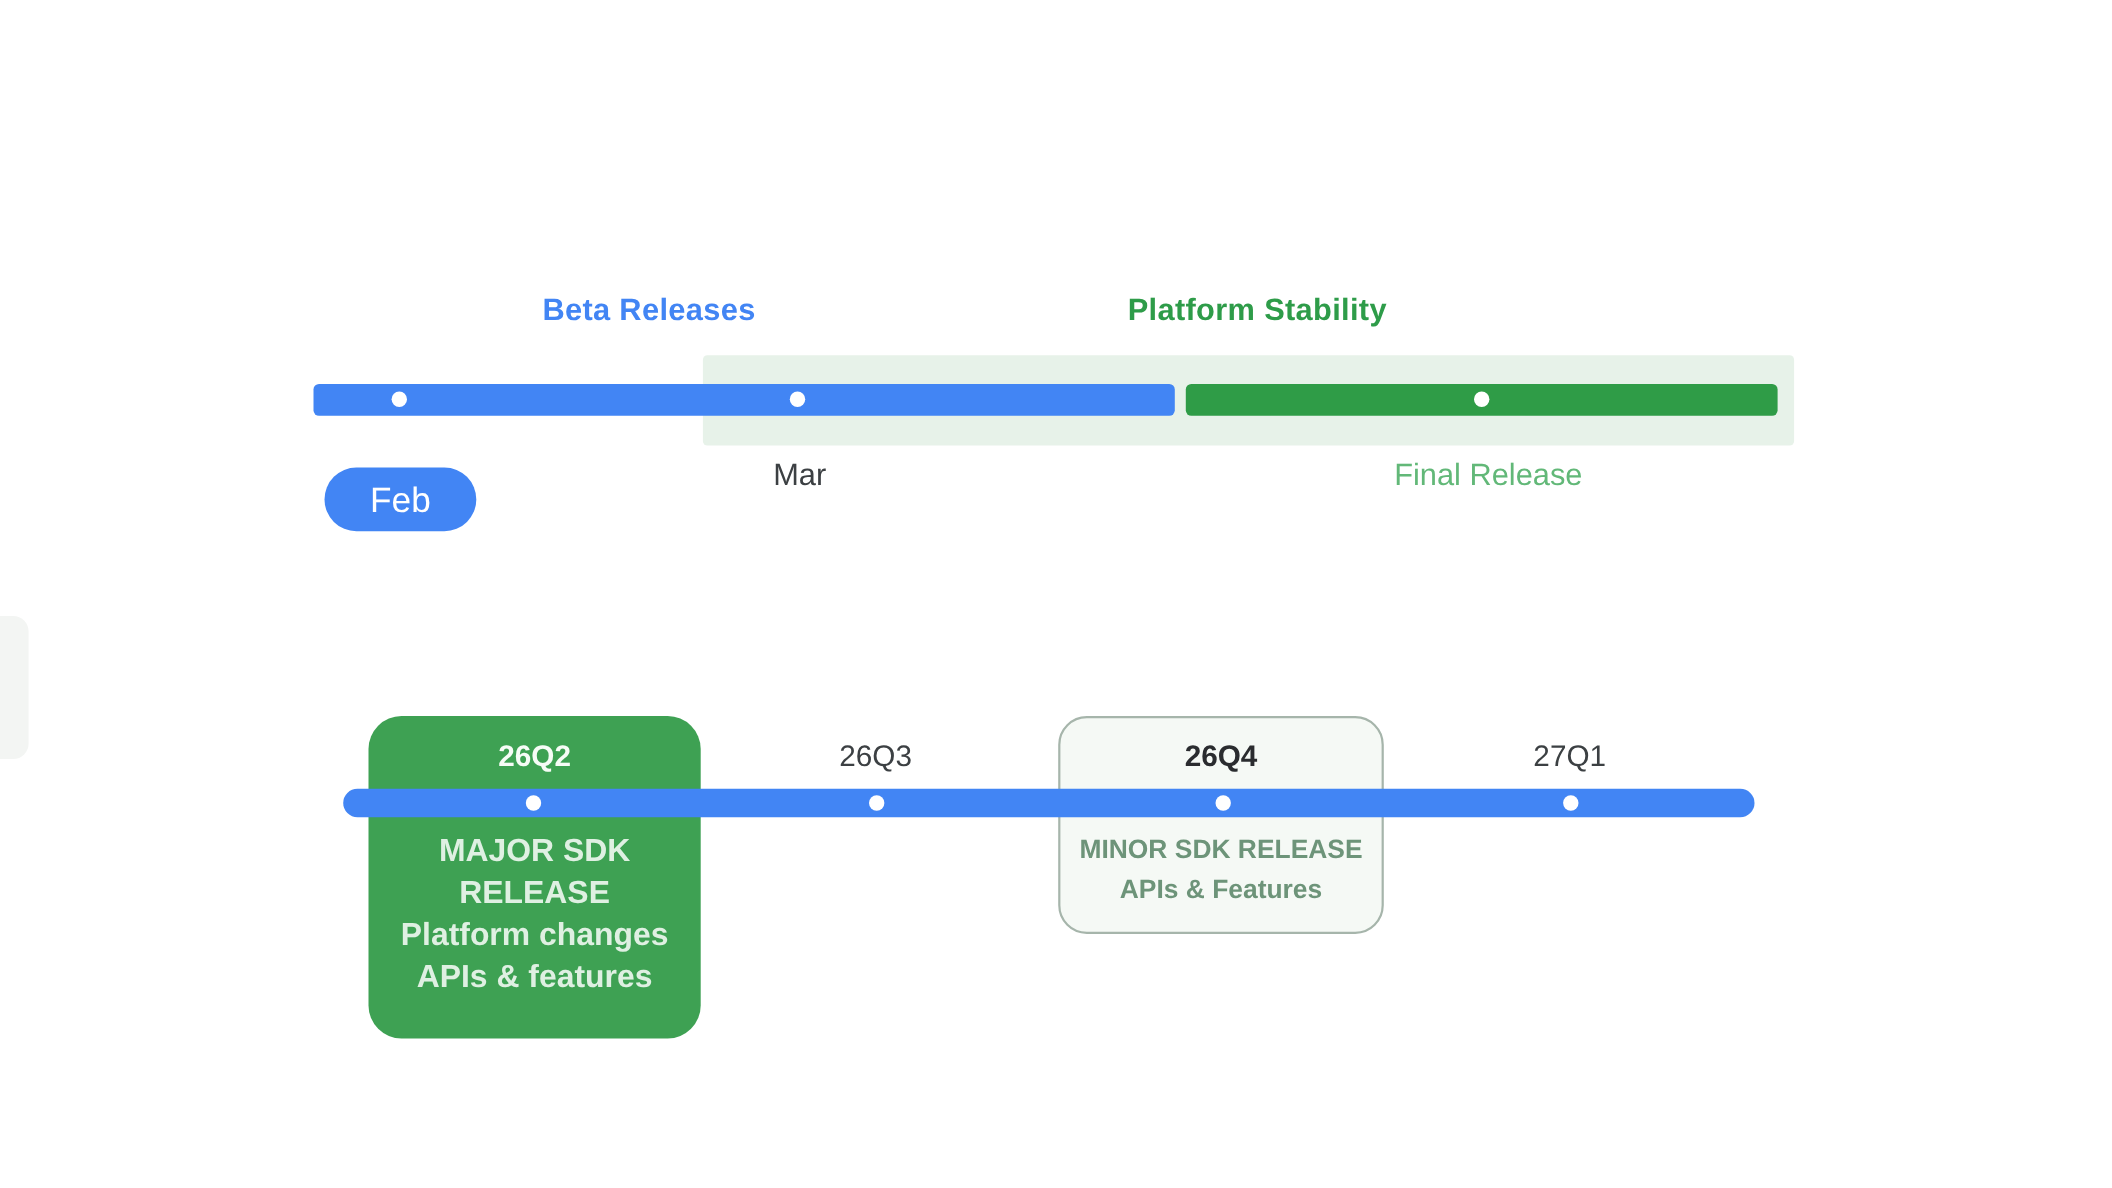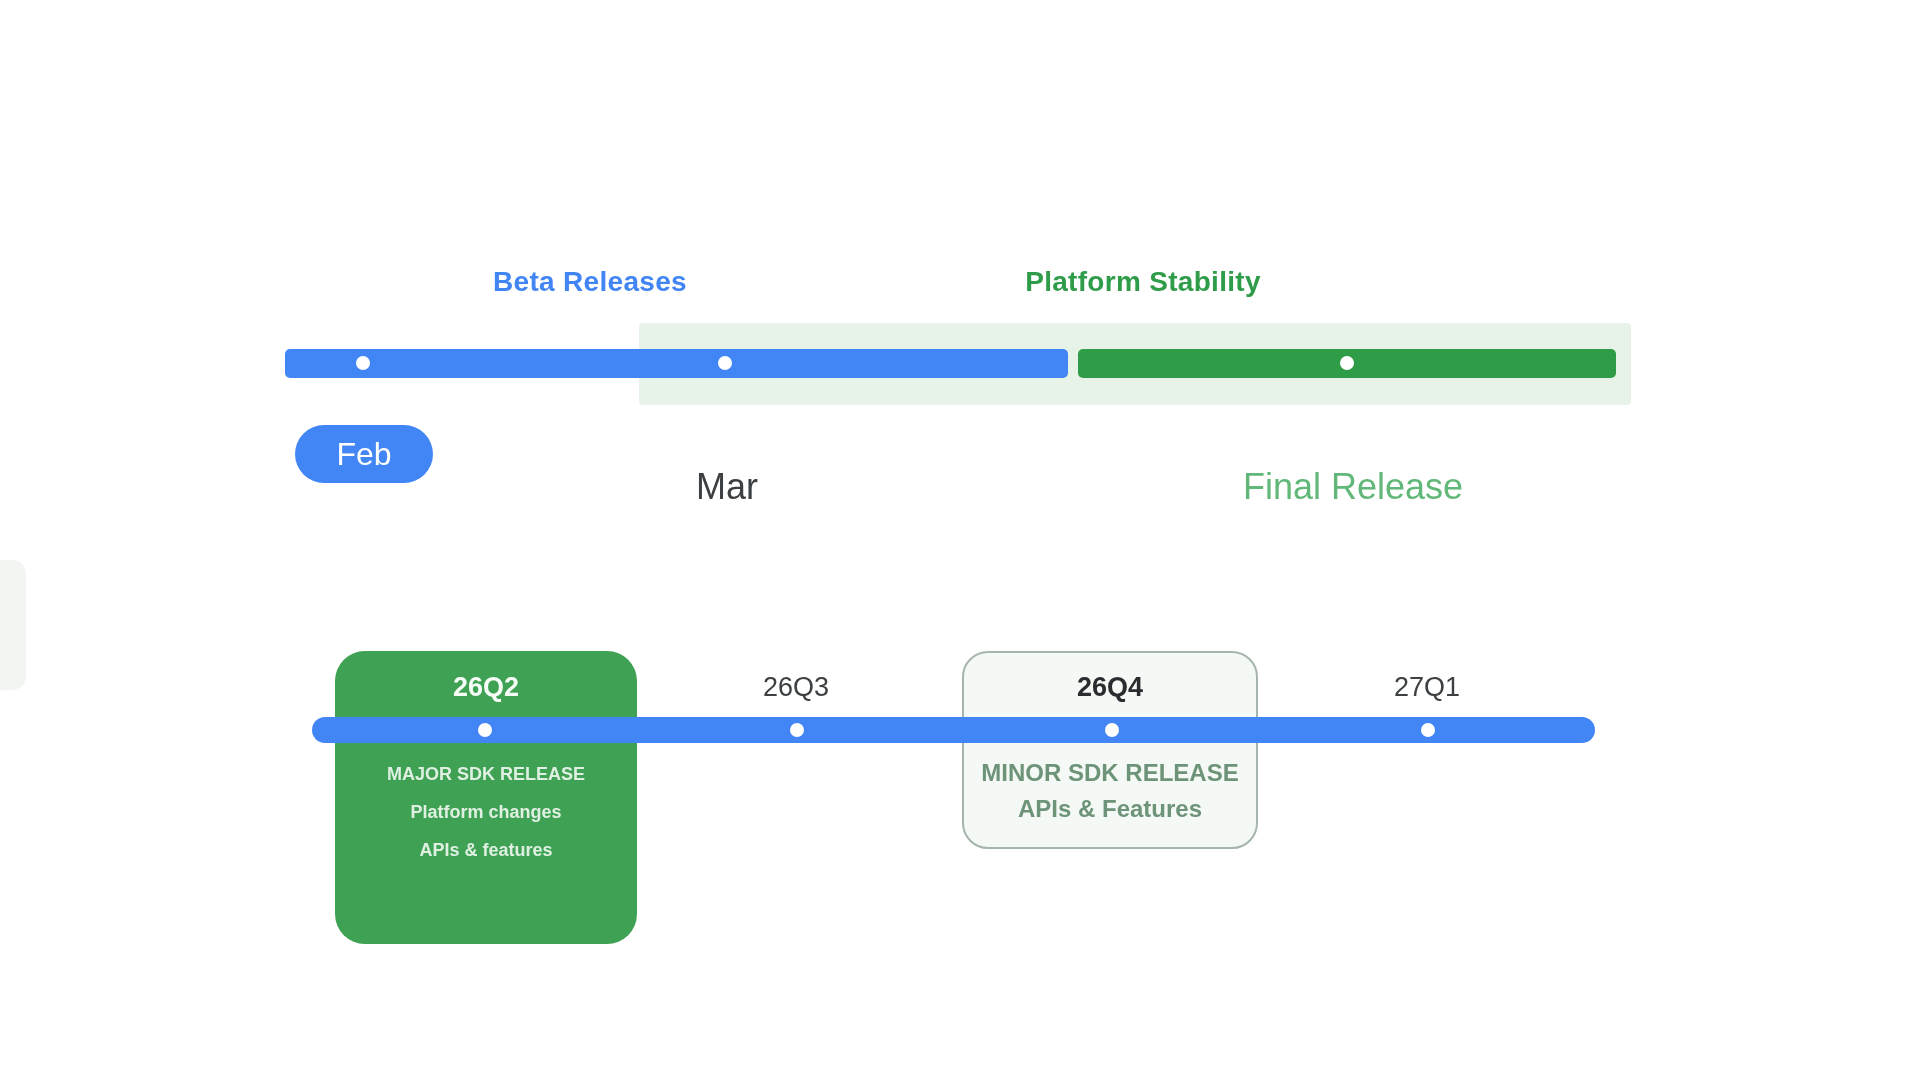--- a/index.html
+++ b/index.html
@@ -73,22 +73,22 @@
     display: flex;
     align-items: center;
     justify-content: center;
     color: #ffffff;
     font-size: 32px;
     font-weight: 400;
     z-index: 2;
   }
   .milestone-text {
     position: absolute;
-    top: 466px;
-    font-size: 36px;
+    top: 416px;
+    font-size: 28px;
     white-space: nowrap;
   }
   .milestone-mar { left: 727px; color: #3C4043; }
   .milestone-final { left: 1353px; color: #62B878; }
 
   
   .bottom-bar {
     position: absolute;
     left: 312px; top: 717px;
     width: 1283px; height: 26px;
@@ -128,21 +128,21 @@
     text-align: center;
     font-size: 27px;
     font-weight: 700;
     color: #F6FCF6;
   }
   .major-card .card-body {
     position: absolute;
     top: 104px; left: 0;
     width: 100%;
     text-align: center;
-    font-size: 18px;
+    font-size: 29px;
     font-weight: 600;
     line-height: 38px;
     color: #DFF0E2;
   }
 
   .minor-card {
     position: absolute;
     left: 962px; top: 651px;
     width: 296px; height: 198px;
     background: #F5F9F5;

